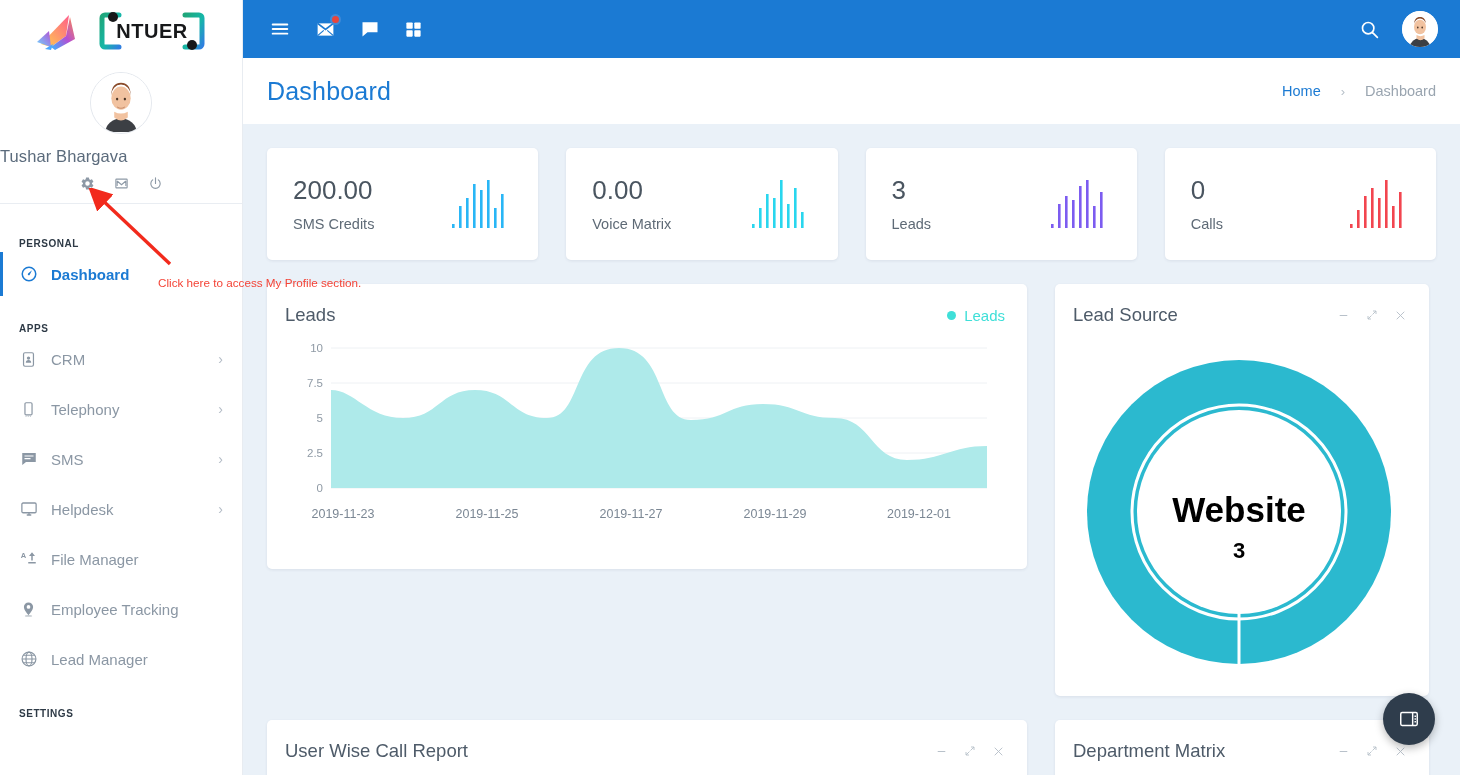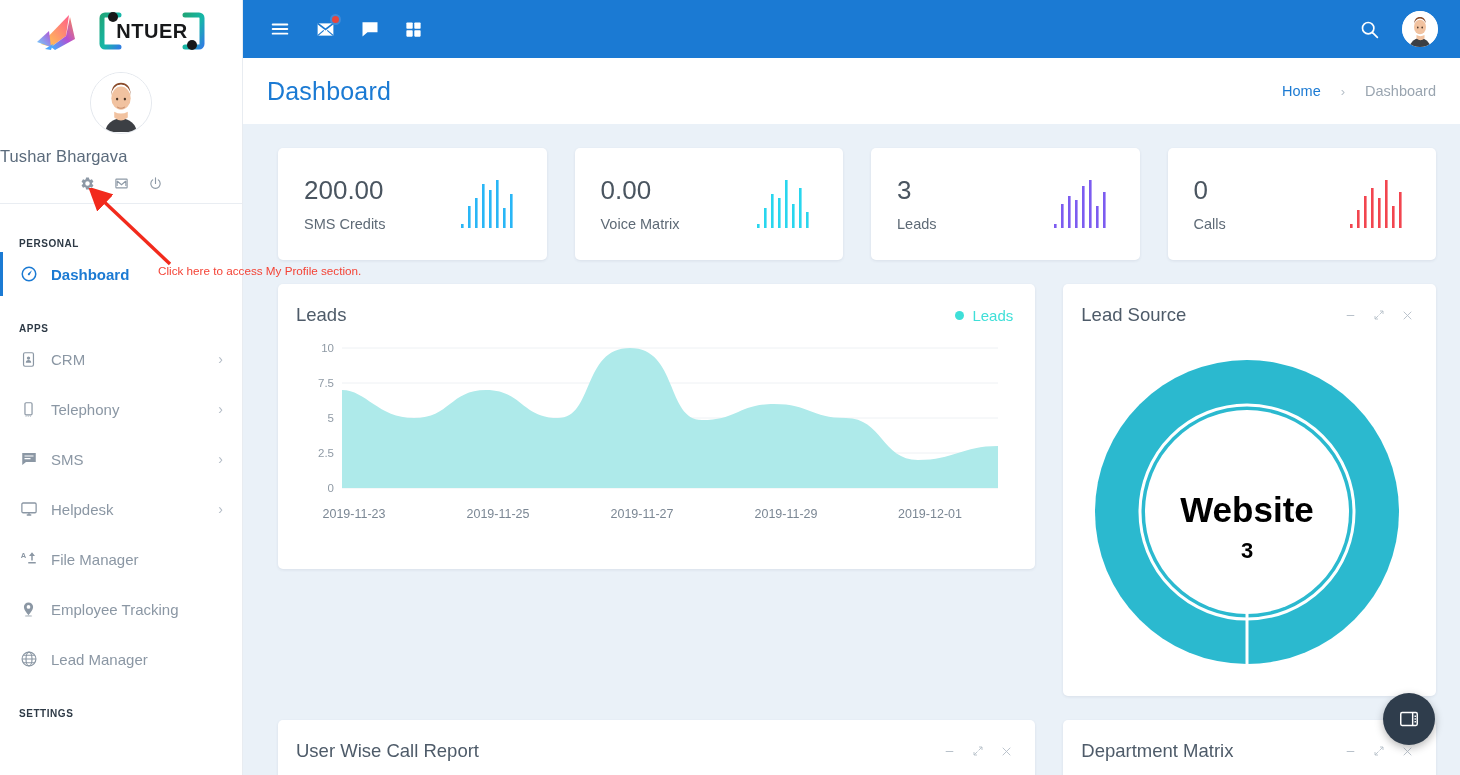--- a/index.html
+++ b/index.html
@@ -86,21 +86,21 @@
     padding: 0 24px 0 24px; flex: none;
   }
   .page-title { font-size: 25px; color: #1b7ad3; font-weight: 400;
                 letter-spacing: .2px; }
   .crumbs { margin-left: auto; display: flex; align-items: center;
             gap: 20px; font-size: 14.5px; }
   .crumb-home { color: #1b7ad3; cursor: pointer; }
   .crumb-sep { color: #b7c0c9; font-size: 13px; }
   .crumb-cur { color: #9aa5b0; }
 
-  .content { flex: 1; padding: 24px 24px 0 35px; overflow: hidden;
+  .content { flex: 1; padding: 24px 24px 0 24px; overflow: hidden;
              position: relative; }
 
   
   .stats { display: flex; gap: 28px; }
   .stat {
     flex: 1; height: 112px; background: #fff; border-radius: 5px;
     box-shadow: 0 1px 3px rgba(40,60,90,.09);
     display: flex; align-items: center; padding: 0 26px;
   }
   .stat-txt { flex: 1; }
@@ -139,21 +139,21 @@
   .donut-center-val { font-size: 22px; font-weight: bold; fill: #000;
                       font-family: "Liberation Sans", sans-serif; }
 
   .row3 { display: flex; gap: 28px; margin-top: 24px; align-items: flex-start; }
   .call-card { width: 760px; height: 180px; }
 
   .dept-card { width: 374px; }
 
   
   .annot {
-    position: absolute; left: 158px; top: 264px; color: #f44336;
+    position: absolute; left: 158px; top: 276px; color: #f44336;
     font-size: 11.7px; white-space: nowrap; z-index: 40;
   }
   .arrow-svg { position: absolute; left: 88px; top: 188px; z-index: 40; }
 
   .fab {
     position: absolute; right: 25px; bottom: 30px; width: 52px; height: 52px;
     border-radius: 50%; background: #2f3d4c; color: #fff;
     display: flex; align-items: center; justify-content: center;
     box-shadow: 0 3px 9px rgba(0,0,0,.28); cursor: pointer; z-index: 50;
   }

